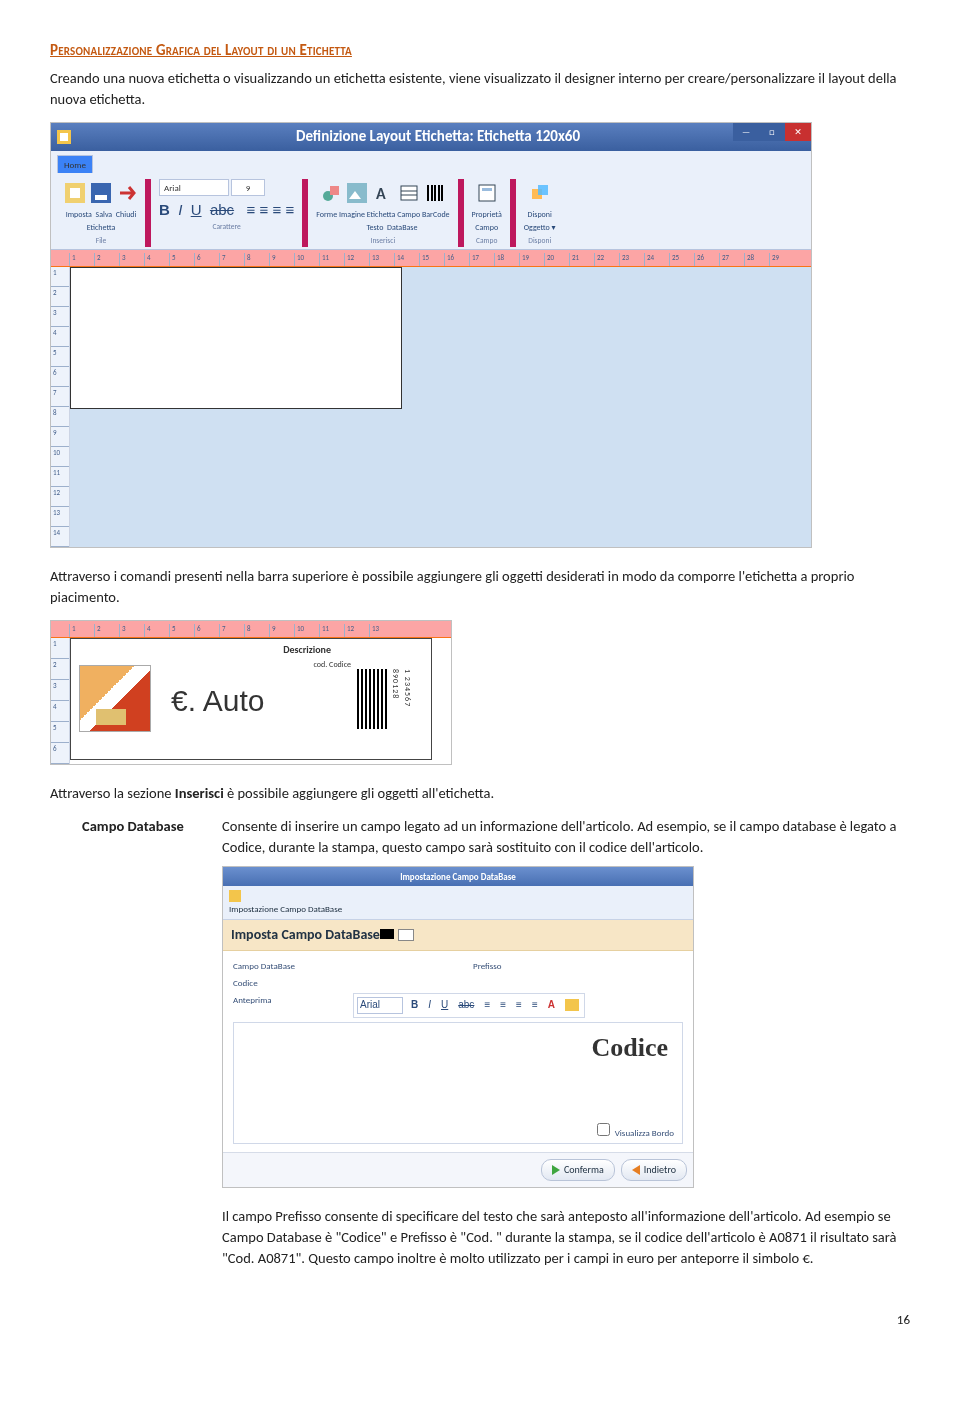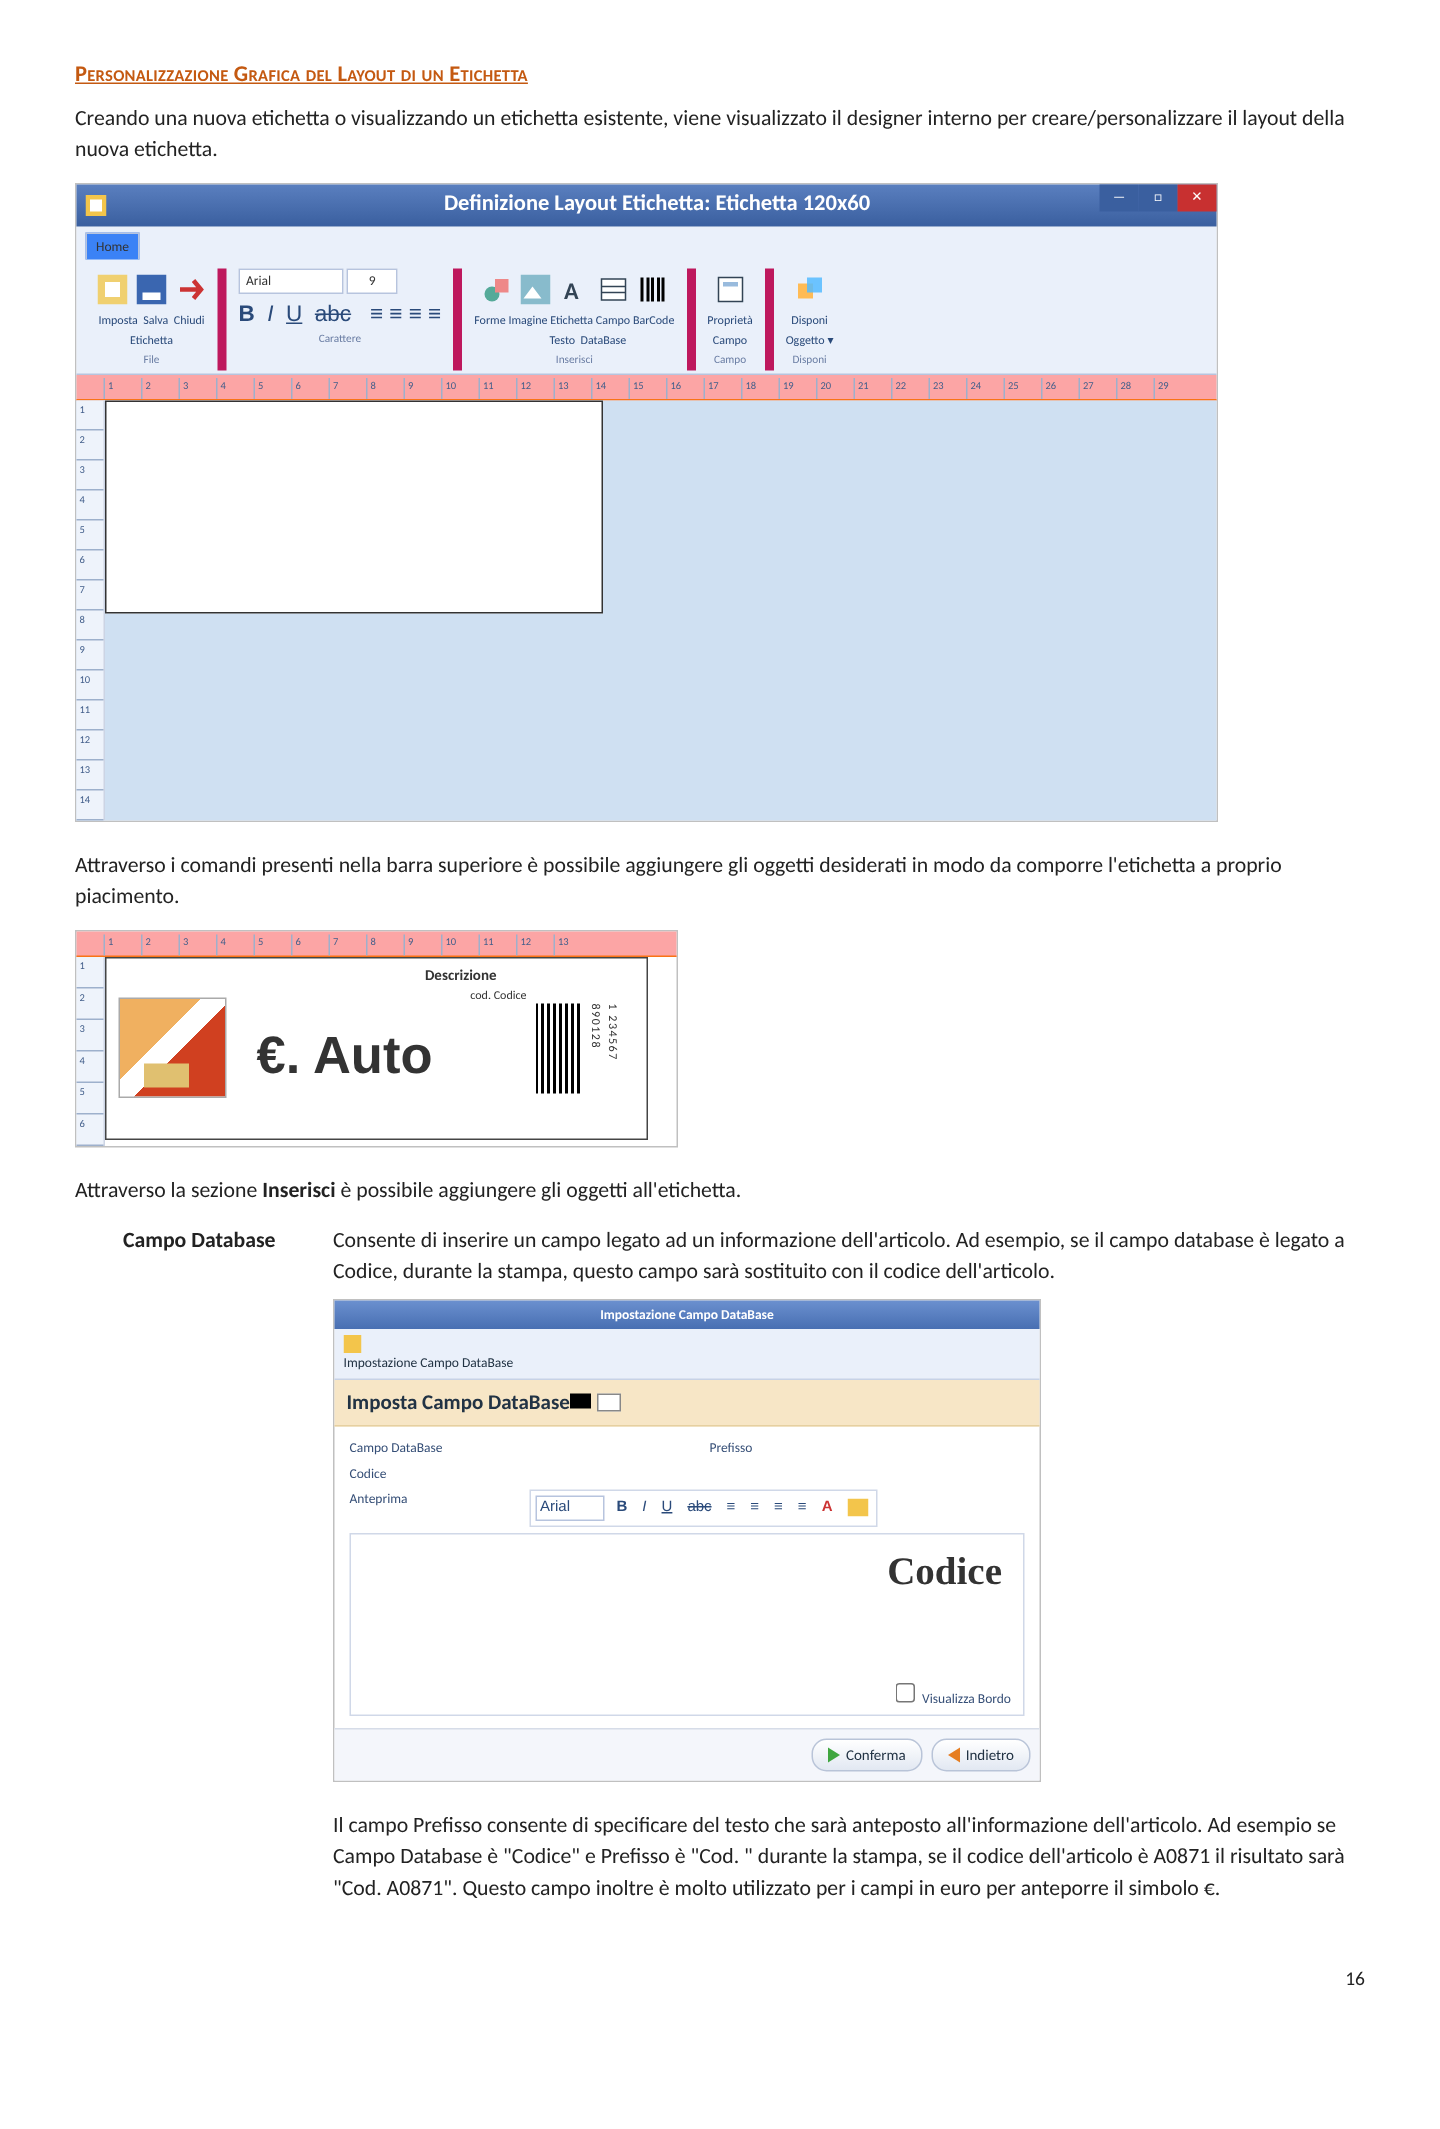--- a/index.html
+++ b/index.html
@@ -32,21 +32,21 @@
   .vruler span{font-size:7px;color:#435f8b;border-bottom:1px solid #9db0cc;height:19px;padding:1px 0 0 2px}
   .page{margin:0;background:#fff;border:1px solid #333;width:330px;height:140px;position:relative}
   
   .app2{width:400px}
   .label-canvas{display:flex}
   .label-page{margin:0 0 0 0;background:#fff;width:360px;height:120px;position:relative;border:1px solid #444}
   .descr{position:absolute;top:4px;right:100px;font-size:10px;font-weight:bold}
   .cod{position:absolute;top:20px;right:80px;font-size:8px}
   .thumb{position:absolute;top:26px;left:8px;width:70px;height:65px;border:1px solid #aaa;background:linear-gradient(135deg,#f0b060 0%,#f0b060 40%,#fff 40%,#fff 55%,#d04020 55%);}
   .brush{position:absolute;bottom:6px;left:16px;width:30px;height:16px;background:#e0c070}
-  .euro{position:absolute;top:40px;left:100px;font-size:35px;font-family:Arial;font-weight:bold}
+  .euro{position:absolute;top:40px;left:100px;font-size:30px;font-family:Arial;font-weight:normal}
   .barcode{position:absolute;top:30px;right:18px;width:56px;height:60px;display:flex;align-items:flex-end}
   .barcode .lines{width:40px;height:60px;background:repeating-linear-gradient(90deg,#000 0,#000 2px,#fff 2px,#fff 4px)}
   .barcode .num{writing-mode:vertical-rl;font-size:8px;letter-spacing:1px;margin-left:2px}
   
   .tblrow{display:flex;margin:0 0 10px 32px}
   .tcell-l{width:140px;font-weight:bold}
   .tcell-r{flex:1}
   
   .app3{width:470px;font-size:9px}
   .dlgtitle{background:linear-gradient(#6b90cf,#486fb2);color:#fff;text-align:center;padding:3px 0;font-weight:bold}

